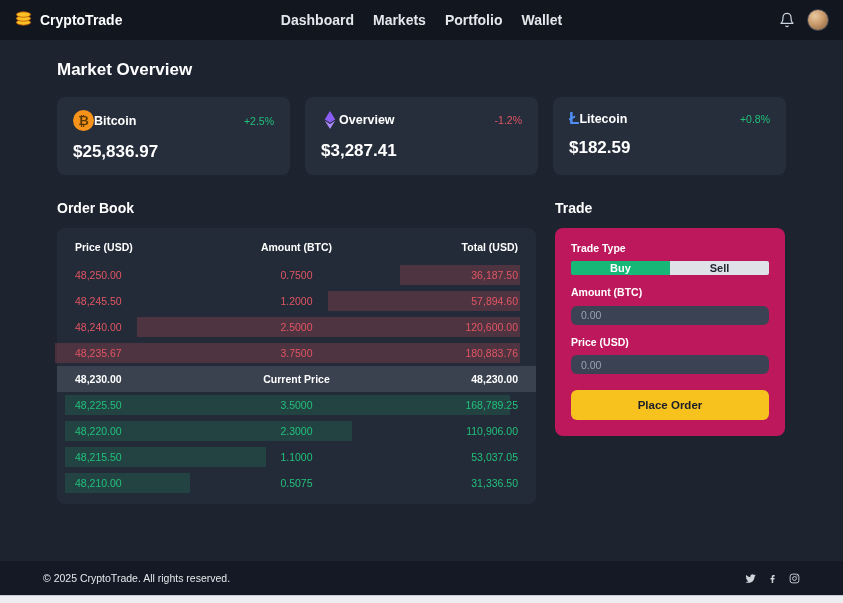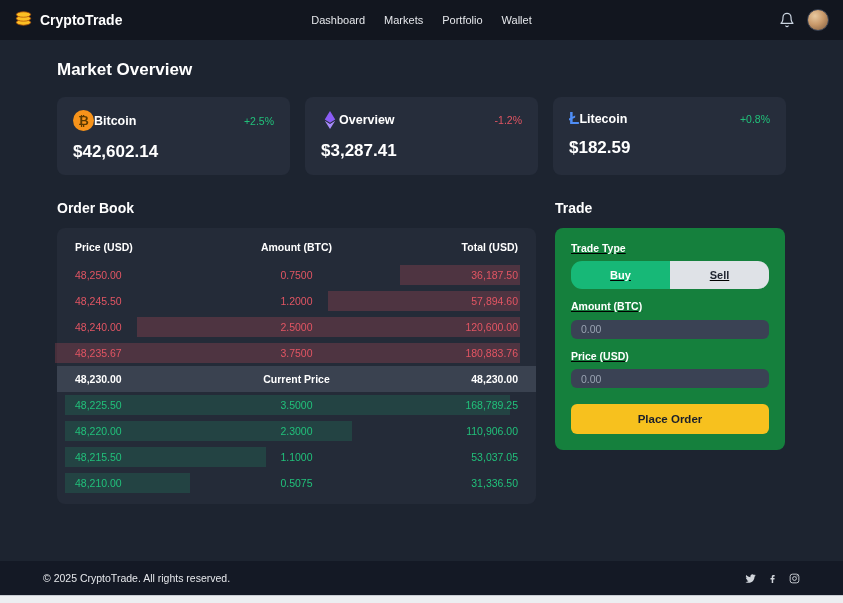--- a/index.html
+++ b/index.html
@@ -4,21 +4,21 @@
 <style>
   * { margin:0; padding:0; box-sizing:border-box; }
   html,body { width:843px; height:603px; font-family:"Liberation Sans", sans-serif; background:#ffffff; }
   .app { width:843px; height:603px; display:flex; flex-direction:column; background:#1d2430; overflow:hidden; }
 
   
   .navbar { height:40px; background:#12161f; display:flex; align-items:center; padding:0 14px; position:relative; flex:0 0 auto; }
   .brand { display:flex; align-items:center; gap:7px; }
   .brand-name { color:#ffffff; font-size:14px; font-weight:bold; }
   .nav-links { position:absolute; left:50%; transform:translateX(-50%); display:flex; gap:19px; }
-  .nav-link { color:#e5e7eb; font-size:11px; cursor:pointer; }
+  .nav-link { color:#e5e7eb; font-size:14px; cursor:pointer;font-weight:bold; }
   .nav-right { margin-left:auto; display:flex; align-items:center; gap:12px; }
   .bell { width:16px; height:16px; cursor:pointer; }
   .avatar { width:22px; height:22px; border-radius:50%; cursor:pointer;
             background:radial-gradient(circle at 35% 30%, #e8c9a0 0%, #c99a6b 45%, #7d5b3e 100%);
             border:1px solid #3a4252; }
 
   
   .main { flex:1 1 auto; padding:20px 57px 0 57px; }
   .page-title { color:#ffffff; font-size:17px; font-weight:bold; margin-bottom:17px; }
 
@@ -53,23 +53,23 @@
   .ob-row.ask .c { color:#e25563; }
   .ob-row.bid .c { color:#21c07a; }
   .depth { position:absolute; top:3px; bottom:3px; z-index:1; }
   .ob-row.ask .depth { right:16px; background:rgba(226,85,99,0.22); }
   .ob-row.bid .depth { left:8px; background:rgba(33,192,122,0.16); }
   .ob-row.current { background:#3a4250; }
   .ob-row.current .c { color:#ffffff; font-weight:bold; }
 
   
   .trade-col { flex:0 0 230px; width:230px; }
-  .trade-card { background:#15803d; border-radius:8px; padding:14px 16px 16px 16px;text-decoration:underline; }
+  .trade-card { background:#be185d; border-radius:8px; padding:14px 16px 16px 16px; }
   .t-label { color:#ffffff; font-size:10.5px; font-weight:bold; margin-bottom:7px; }
-  .toggle { display:flex; height:28px; border-radius:11px; overflow:hidden; margin-bottom:11px; }
+  .toggle { display:flex; height:14px; border-radius:2px; overflow:hidden; margin-bottom:11px; }
   .toggle-buy { flex:1; background:#17b877; color:#ffffff; font-size:11px; font-weight:bold;
                 border:none; cursor:pointer; font-family:inherit; }
   .toggle-sell { flex:1; background:#dfe2e7; color:#1f2430; font-size:11px; font-weight:bold;
                  border:none; cursor:pointer; font-family:inherit; }
   .t-input { width:100%; height:19px; background:#3a4254; border:none; border-radius:6px;
              padding:4px 10px; color:#e5e7eb; font-size:10.5px; margin-bottom:11px; font-family:inherit; }
   .t-input::placeholder { color:#9aa3b2; }
   .place-order { width:100%; height:30px; background:#f7c11e; border:none; border-radius:6px;
                  color:#1a1f2b; font-size:11.5px; font-weight:bold; cursor:pointer; margin-top:5px; font-family:inherit; }
 
@@ -119,21 +119,21 @@
   <div class="main">
     <div class="page-title">Market Overview</div>
 
     <div class="cards">
       <div class="card">
         <div class="card-top">
           <span class="coin-badge">₿</span>
           <span class="coin-name">Bitcoin</span>
           <span class="coin-change up">+2.5%</span>
         </div>
-        <div class="coin-price">$42,602.14</div>
+        <div class="coin-price">$25,836.97</div>
       </div>
       <div class="card">
         <div class="card-top">
           <span class="eth-icon">
             <svg width="18" height="20" viewBox="0 0 24 26">
               <path d="M12 1l7 11.2-7 4.3-7-4.3z" fill="#8b5cf6"></path>
               <path d="M12 18.3l7-4.3L12 25l-7-11z" fill="#a78bfa"></path>
             </svg>
           </span>
           <span class="coin-name">Overview</span>

